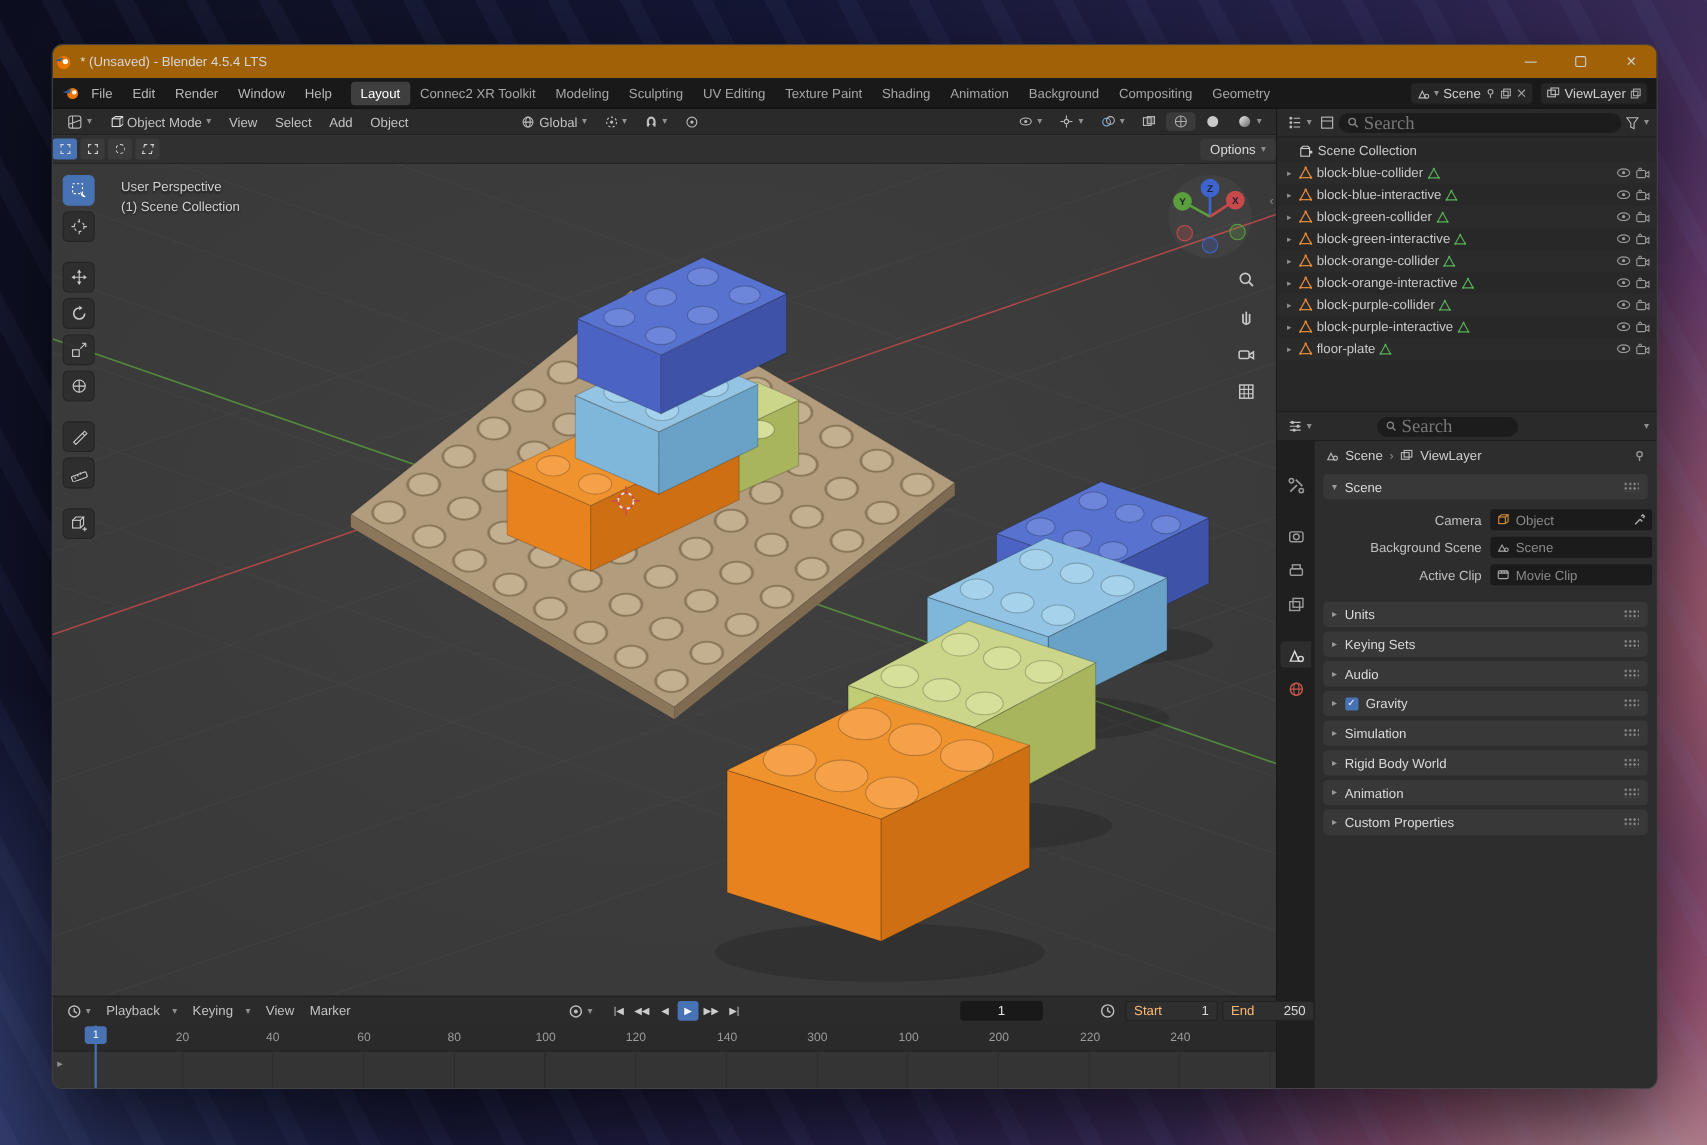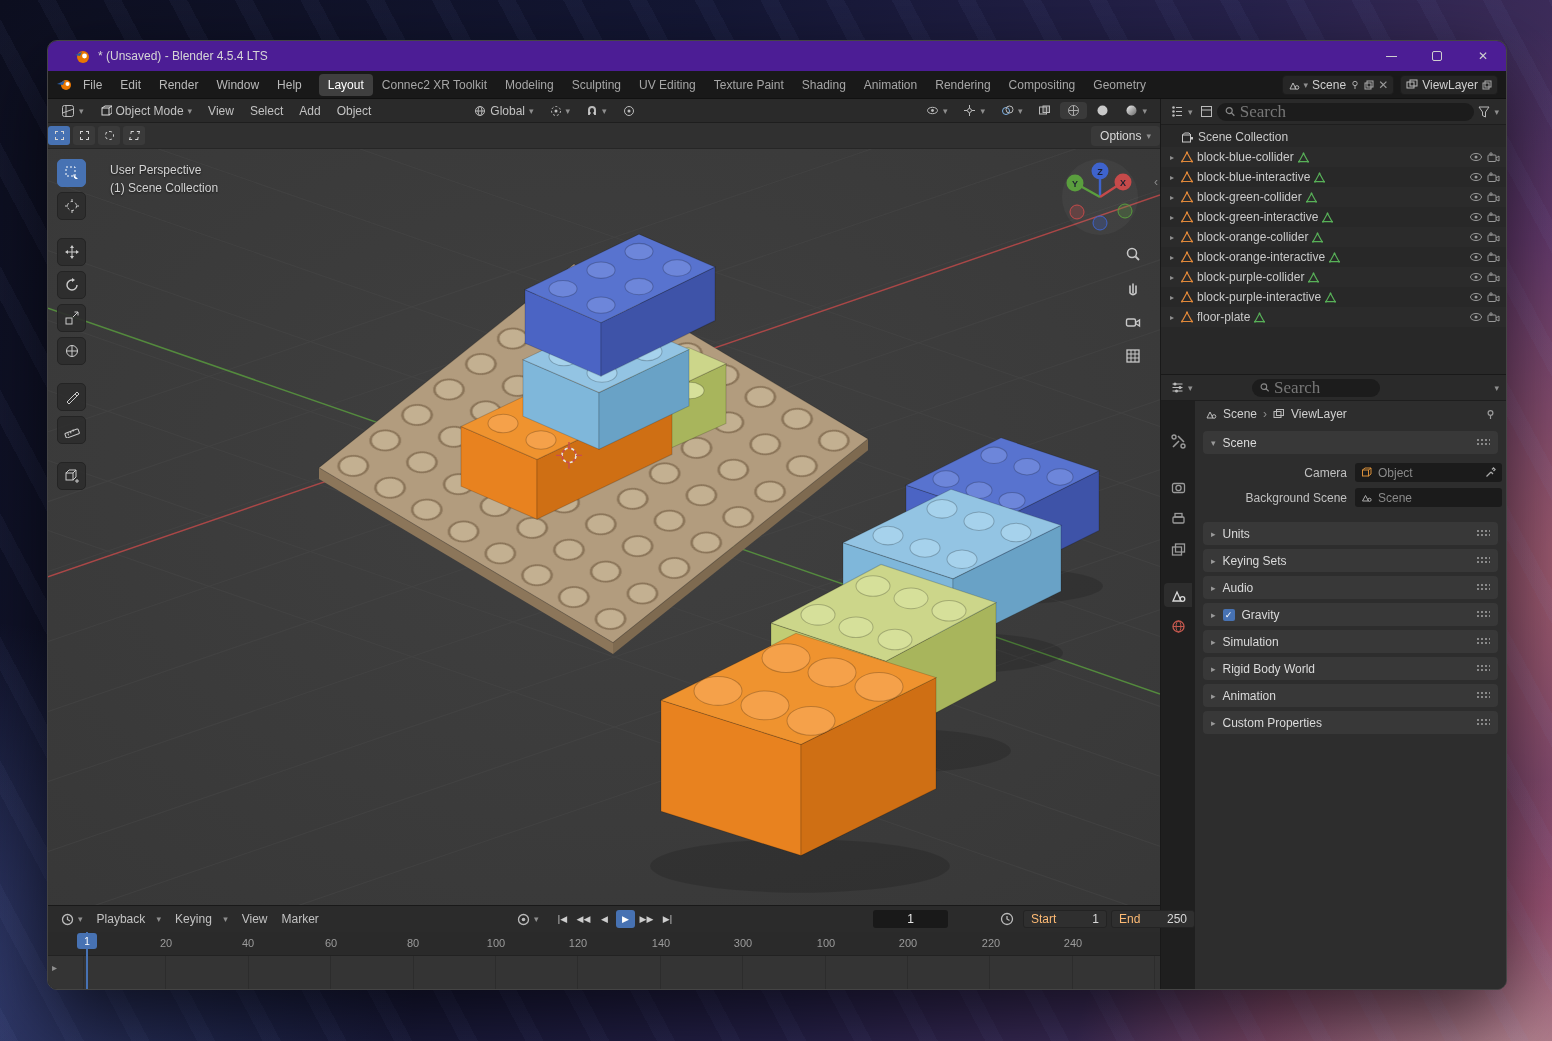--- a/index.html
+++ b/index.html
@@ -10,21 +10,21 @@
       radial-gradient(620px 420px at 97% 103%, rgba(255,205,190,.55), rgba(230,120,130,.35) 40%, transparent 70%),
       radial-gradient(900px 760px at 104% 55%, rgba(235,130,125,.55), rgba(170,80,140,.30) 45%, transparent 72%),
       radial-gradient(820px 620px at -6% 96%, rgba(95,115,200,.45), transparent 62%),
       linear-gradient(115deg,#0d0f20 0%,#141735 35%,#27224c 62%,#45305f 82%,#5e3a60 100%);}
   .desktop::before{content:"";position:absolute;inset:0;
     background:repeating-linear-gradient(62deg, rgba(140,160,235,.05) 0 16px, transparent 16px 58px);}
   
   .window{position:absolute;left:47px;top:40px;width:1460px;height:950px;background:#2d2d2d;
     border-radius:10px;overflow:hidden;border:1px solid #444;box-shadow:0 30px 80px rgba(0,0,0,.65);
     display:flex;flex-direction:column}
-  .titlebar{flex:0 0 30px;background:#4c1d95;display:flex;align-items:center;color:#d6d6d6;padding-left:26px}
+  .titlebar{flex:0 0 30px;background:#a16207;display:flex;align-items:center;color:#d6d6d6;padding-left:1px}
   .titlebar .title{margin-left:8px}
   .win-controls{margin-left:auto;display:flex;height:100%}
   .win-btn{width:46px;display:flex;align-items:center;justify-content:center;color:#cfcfcf}
   .min-glyph{width:11px;border-bottom:1px solid #cfcfcf}
   .max-glyph{width:10px;height:10px;border:1px solid #cfcfcf;border-radius:2px}
   
   .menubar{flex:0 0 28px;background:#191919;display:flex;align-items:center;color:#b9b9b9;padding:0 8px;border-bottom:1px solid #111}
   .menu-item{padding:3px 9px;border-radius:4px;white-space:nowrap}
   .ws-tabs{display:flex;margin-left:8px;overflow:hidden;flex:1;min-width:0}
   .ws-tab{padding:4px 9px;border-radius:4px;color:#a6a6a6;white-space:nowrap}
@@ -142,21 +142,21 @@
     <span class="menu-item">Help</span>
     <div class="ws-tabs">
       <span class="ws-tab active">Layout</span>
       <span class="ws-tab">Connec2 XR Toolkit</span>
       <span class="ws-tab">Modeling</span>
       <span class="ws-tab">Sculpting</span>
       <span class="ws-tab">UV Editing</span>
       <span class="ws-tab">Texture Paint</span>
       <span class="ws-tab">Shading</span>
       <span class="ws-tab">Animation</span>
-      <span class="ws-tab">Rendering</span>
+      <span class="ws-tab">Background</span>
       <span class="ws-tab">Compositing</span>
       <span class="ws-tab">Geometry</span>
     </div>
     <div class="datablock">
       <svg width="12" height="12" viewBox="0 0 12 12">
             <path d="M2 10 L5 4 L8 10 Z" fill="none" stroke="#bbb"></path>
             <circle cx="9" cy="8.5" r="1.8" fill="none" stroke="#bbb"></circle>
           </svg>
       <span class="chev">▾</span>
       <span>Scene</span>
@@ -1006,20 +1006,30 @@
             <div class="prop-row">
               <span class="prop-label">Background Scene</span>
               <div class="field">
                 <svg width="11" height="11" viewBox="0 0 11 11">
                       <path d="M1.5 9 L4.5 3.5 L7.5 9 Z" fill="none" stroke="#aaa"></path>
                       <circle cx="8.5" cy="7.8" r="1.6" fill="none" stroke="#aaa"></circle>
                     </svg>
                 <span>Scene</span>
               </div>
             </div>
+            <div class="prop-row">
+              <span class="prop-label">Active Clip</span>
+              <div class="field">
+                <svg width="11" height="11" viewBox="0 0 11 11">
+                      <rect x="1" y="2" width="9" height="7" rx="1" fill="none" stroke="#aaa"></rect>
+                      <path d="M1 4 H10 M3.5 2 L4.5 4 M6 2 L7 4 M8.5 2 L9.5 4" stroke="#aaa"></path>
+                    </svg>
+                <span>Movie Clip</span>
+              </div>
+            </div>
             <div style="height:8px"></div>
             <div class="section">
               <span class="sec-chev">▸</span>
               <span>Units</span>
               <span class="grip"></span>
             </div>
             <div class="section">
               <span class="sec-chev">▸</span>
               <span>Keying Sets</span>
               <span class="grip"></span>

